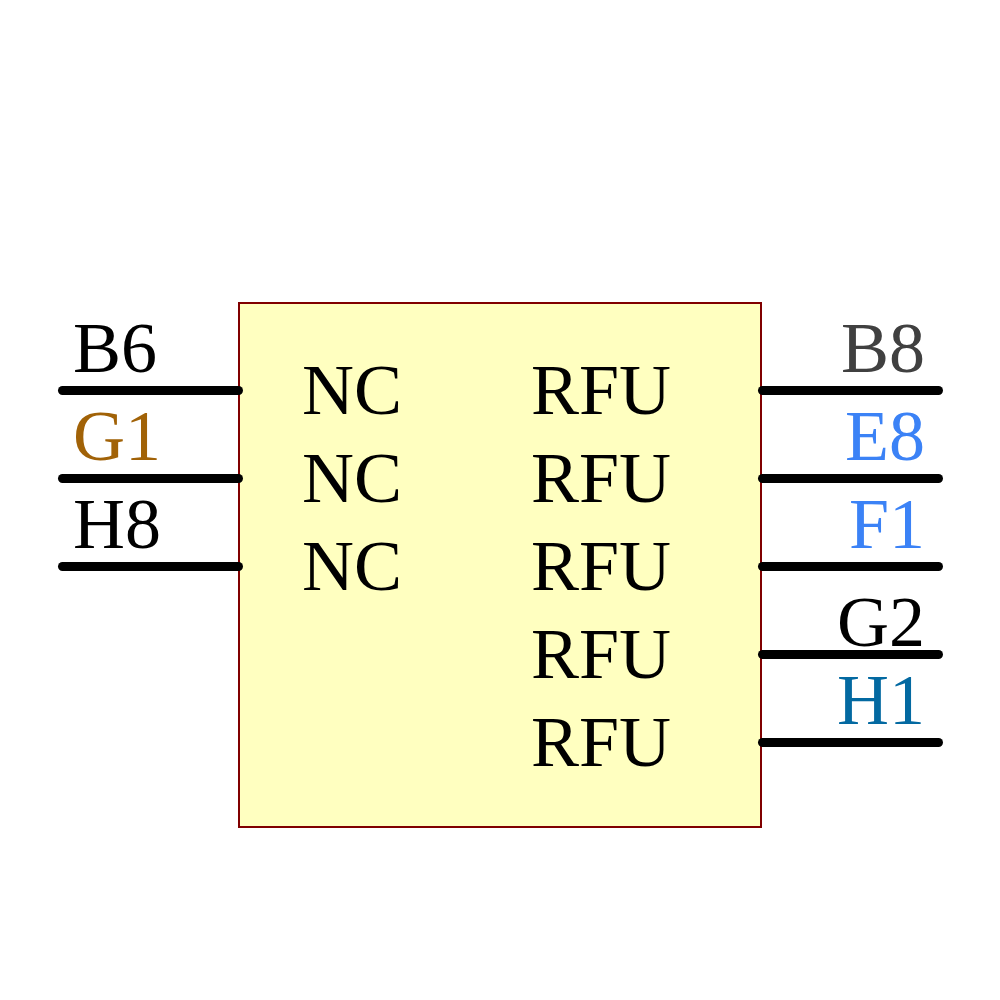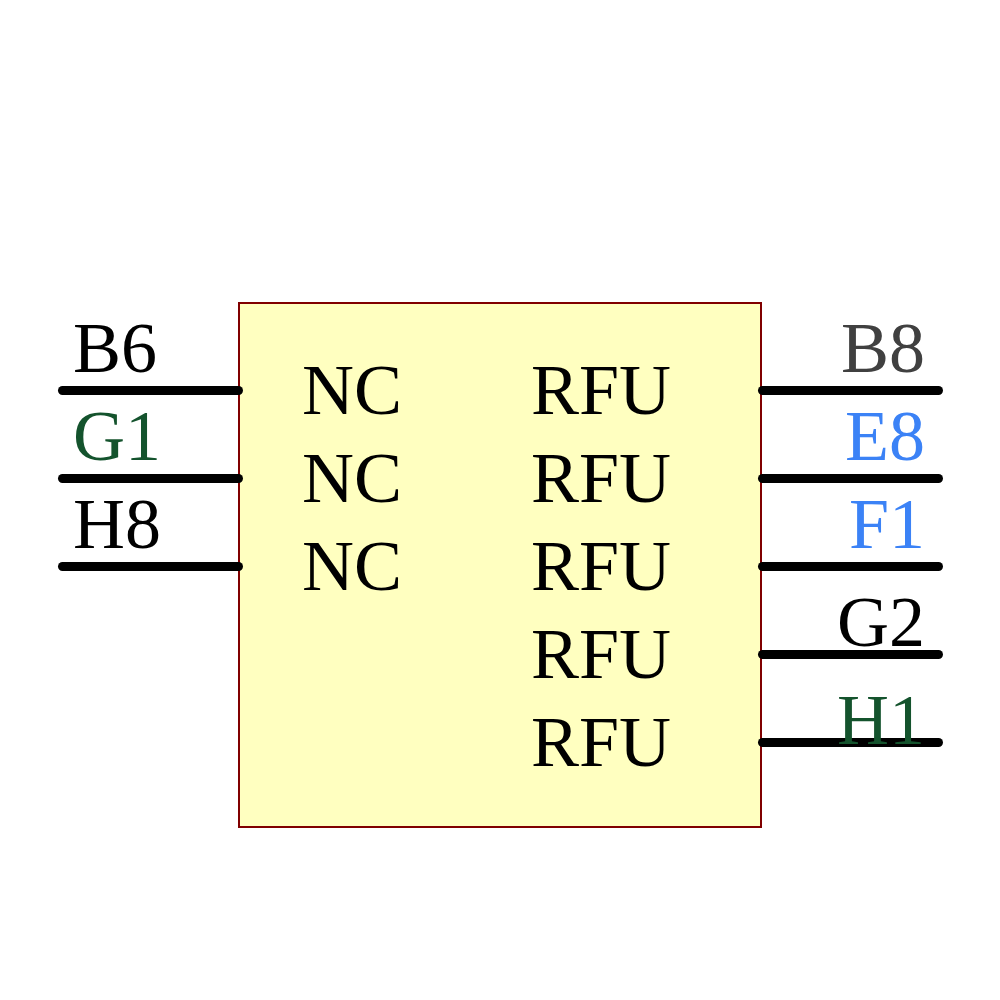--- a/index.html
+++ b/index.html
@@ -73,28 +73,28 @@
   <div class="pin-line left pl-r2" style="background: rgb(0, 0, 0);"></div>
   <div class="pin-line left pl-r3" style="background: rgb(0, 0, 0);"></div>
 
   <div class="pin-line right pl-r1" style="background: rgb(0, 0, 0);"></div>
   <div class="pin-line right pl-r2" style="background: rgb(0, 0, 0);"></div>
   <div class="pin-line right pl-r3" style="background: rgb(0, 0, 0);"></div>
   <div class="pin-line right pl-r4" style="background: rgb(0, 0, 0);"></div>
   <div class="pin-line right pl-r5" style="background: rgb(0, 0, 0);"></div>
 
   <div class="label pin-num left num-r1" style="color: rgb(0, 0, 0);">B6</div>
-  <div class="label pin-num left num-r2" style="color: #14532d;">G1</div>
+  <div class="label pin-num left num-r2" style="color: #a16207;">G1</div>
   <div class="label pin-num left num-r3" style="color: rgb(0, 0, 0);">H8</div>
 
   <div class="label pin-num right num-r1" style="color: #404040;">B8</div>
   <div class="label pin-num right num-r2" style="color: #3b82f6;">E8</div>
   <div class="label pin-num right num-r3" style="color: #3b82f6;">F1</div>
   <div class="label pin-num right num-r4" style="color: rgb(0, 0, 0);">G2</div>
-  <div class="label pin-num right num-r5" style="color: #14532d; margin-top: 20px;">H1</div>
+  <div class="label pin-num right num-r5" style="color: #0369a1;">H1</div>
 
   <div class="label pin-name left name-r1" style="color: rgb(0, 0, 0);">NC</div>
   <div class="label pin-name left name-r2" style="color: rgb(0, 0, 0);">NC</div>
   <div class="label pin-name left name-r3" style="color: rgb(0, 0, 0);">NC</div>
 
   <div class="label pin-name right name-r1" style="color: rgb(0, 0, 0);">RFU</div>
   <div class="label pin-name right name-r2" style="color: rgb(0, 0, 0);">RFU</div>
   <div class="label pin-name right name-r3" style="color: rgb(0, 0, 0);">RFU</div>
   <div class="label pin-name right name-r4" style="color: rgb(0, 0, 0);">RFU</div>
   <div class="label pin-name right name-r5" style="color: rgb(0, 0, 0);">RFU</div>

